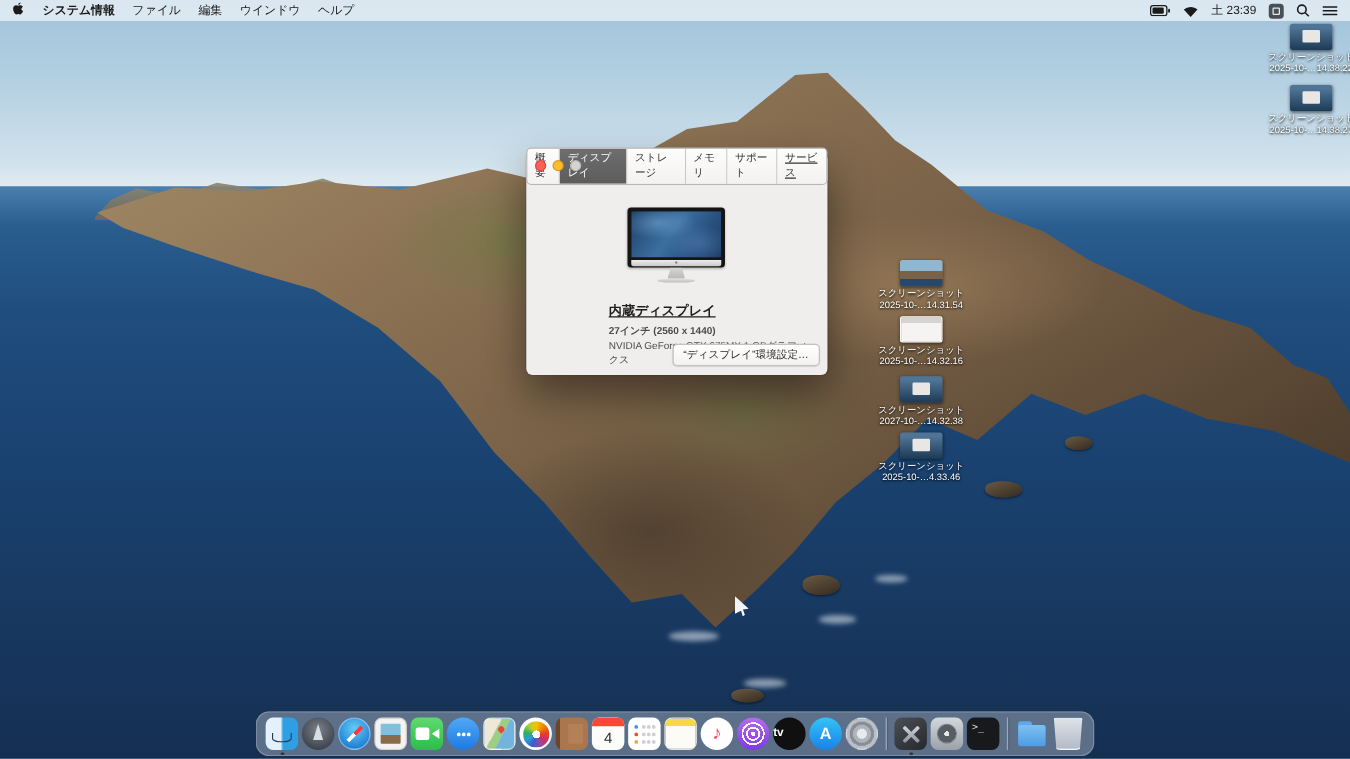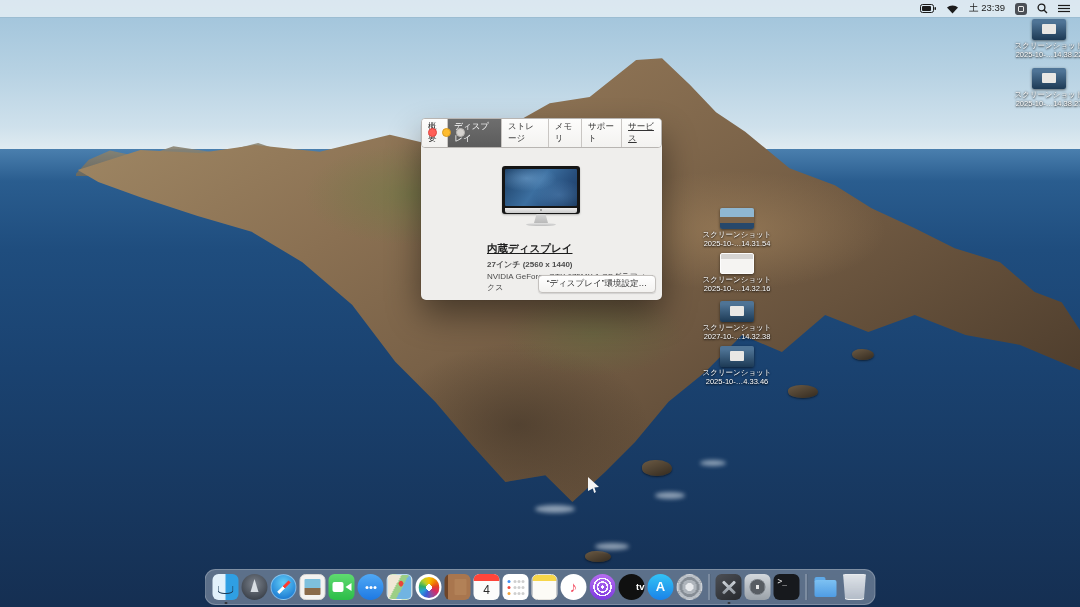--- a/index.html
+++ b/index.html
@@ -136,21 +136,21 @@
   .i-calendar::before { content:""; position:absolute; left:0; right:0; top:0; height:7px; background:#ff453a; }
   .i-calendar .cal-day { position:relative; display:block; margin-top:8px; font-size:12px; color:#2c2c2c; line-height:16px; }
   .i-reminders { background:#fff; }
   .i-reminders::after { content:""; position:absolute; left:5px; top:6px; width:3px; height:3px; border-radius:50%;
     background:#3f8ef3; box-shadow:0 6px 0 #f0493e, 0 12px 0 #f2a33c, 6px 0 0 #cfcfcf, 6px 6px 0 #cfcfcf, 6px 12px 0 #cfcfcf, 10px 0 0 #cfcfcf, 10px 6px 0 #cfcfcf, 10px 12px 0 #cfcfcf, 14px 0 0 #cfcfcf, 14px 6px 0 #cfcfcf, 14px 12px 0 #cfcfcf; }
   .i-notes { background:linear-gradient(#f7d64a 0 24%,#fcfbf6 24%); border:1px solid #e4e2dd; }
   .i-music { border-radius:50%; background:#fff; color:#f3455b; font-size:15px; text-align:center; line-height:25px; }
   .i-podcasts { border-radius:50%;
     background:radial-gradient(circle,#fff 0 1.8px,transparent 1.8px 4.2px,rgba(255,255,255,.95) 4.2px 5.6px,transparent 5.6px 7.8px,rgba(255,255,255,.95) 7.8px 9.2px,transparent 9.2px),
       linear-gradient(#b66cf0,#7d3ae0); }
-  .i-tv { border-radius:50%; background:#101010; color:#fff; font-size:9.5px; font-weight:bold; text-align:right; line-height:26px; }
+  .i-tv { border-radius:50%; background:#101010; color:#fff; font-size:9.5px; font-weight:bold; text-align:left; line-height:26px; }
   .i-appstore { border-radius:50%; background:linear-gradient(#33c3f6,#1a82e8); color:#fff; font-size:13px; font-weight:bold; text-align:center; line-height:26px; }
   .i-sysprefs { border-radius:50%; background:radial-gradient(circle,#e8eaed 0 24%,#aeb4bb 24% 42%,#868d95 42% 58%,#b9bfc6 58% 72%,#6f767e 72%); border:1px solid rgba(255,255,255,.4); }
   .i-sysinfo { background:linear-gradient(145deg,#4c4f55,#26282c); }
   .i-sysinfo::before,.i-sysinfo::after { content:""; position:absolute; left:50%; top:50%; width:3px; height:17px;
     margin:-8.5px 0 0 -1.5px; background:linear-gradient(#cfd4da,#8e959d); border-radius:1px; }
   .i-sysinfo::before { transform:rotate(45deg); }
   .i-sysinfo::after { transform:rotate(-45deg); }
   .i-diskutil { background:linear-gradient(#d3d8dd,#9aa1a8); }
   .i-diskutil::after { content:""; position:absolute; left:50%; top:50%; width:16px; height:16px; margin:-8px 0 0 -8px; border-radius:50%;
     background:radial-gradient(circle,#e8e8e8 0 2px,#585d63 2px 7px,#777d84 7px); }
@@ -174,20 +174,32 @@
   <div class="islet islet2"></div>
   <div class="islet islet3"></div>
   <div class="islet islet4"></div>
   <div class="surf s1"></div>
   <div class="surf s2"></div>
   <div class="surf s3"></div>
   <div class="surf s4"></div>
 </div>
 
 <div class="menubar">
+  <div class="mb-left">
+    <span>
+      <svg width="10" height="12" viewBox="0 0 10 12">
+          <path fill="#1b1b1b" d="M7.1 6.4c0-1.4 1.2-2.1 1.2-2.1S7.6 3.2 6.3 3.2c-.9 0-1.4.4-1.8.4-.4 0-1-.4-1.7-.4C1.5 3.2.5 4.3.5 6c0 2.2 1.6 4.6 2.6 4.6.5 0 .9-.4 1.5-.4s.9.4 1.5.4c1 0 2.3-2.2 2.4-3 0 0-1.4-.4-1.4-1.2zM5.9 2.3c.5-.6.5-1.4.5-1.4s-.8.1-1.3.7c-.5.5-.5 1.3-.5 1.3s.8 0 1.3-.6z"></path>
+        </svg>
+    </span>
+    <span class="mb-app">システム情報</span>
+    <span>ファイル</span>
+    <span>編集</span>
+    <span>ウインドウ</span>
+    <span>ヘルプ</span>
+  </div>
   <div class="mb-right">
     <span>
       <svg width="16" height="9" viewBox="0 0 16 9">
           <rect x="0.5" y="0.5" width="13" height="8" rx="2" fill="none" stroke="#1b1b1b"></rect>
           <rect x="2" y="2" width="9" height="5" rx="1" fill="#1b1b1b"></rect>
           <rect x="14.5" y="3" width="1.5" height="3" rx="0.7" fill="#1b1b1b"></rect>
         </svg>
     </span>
     <span>
       <svg width="13" height="10" viewBox="0 0 13 10">

